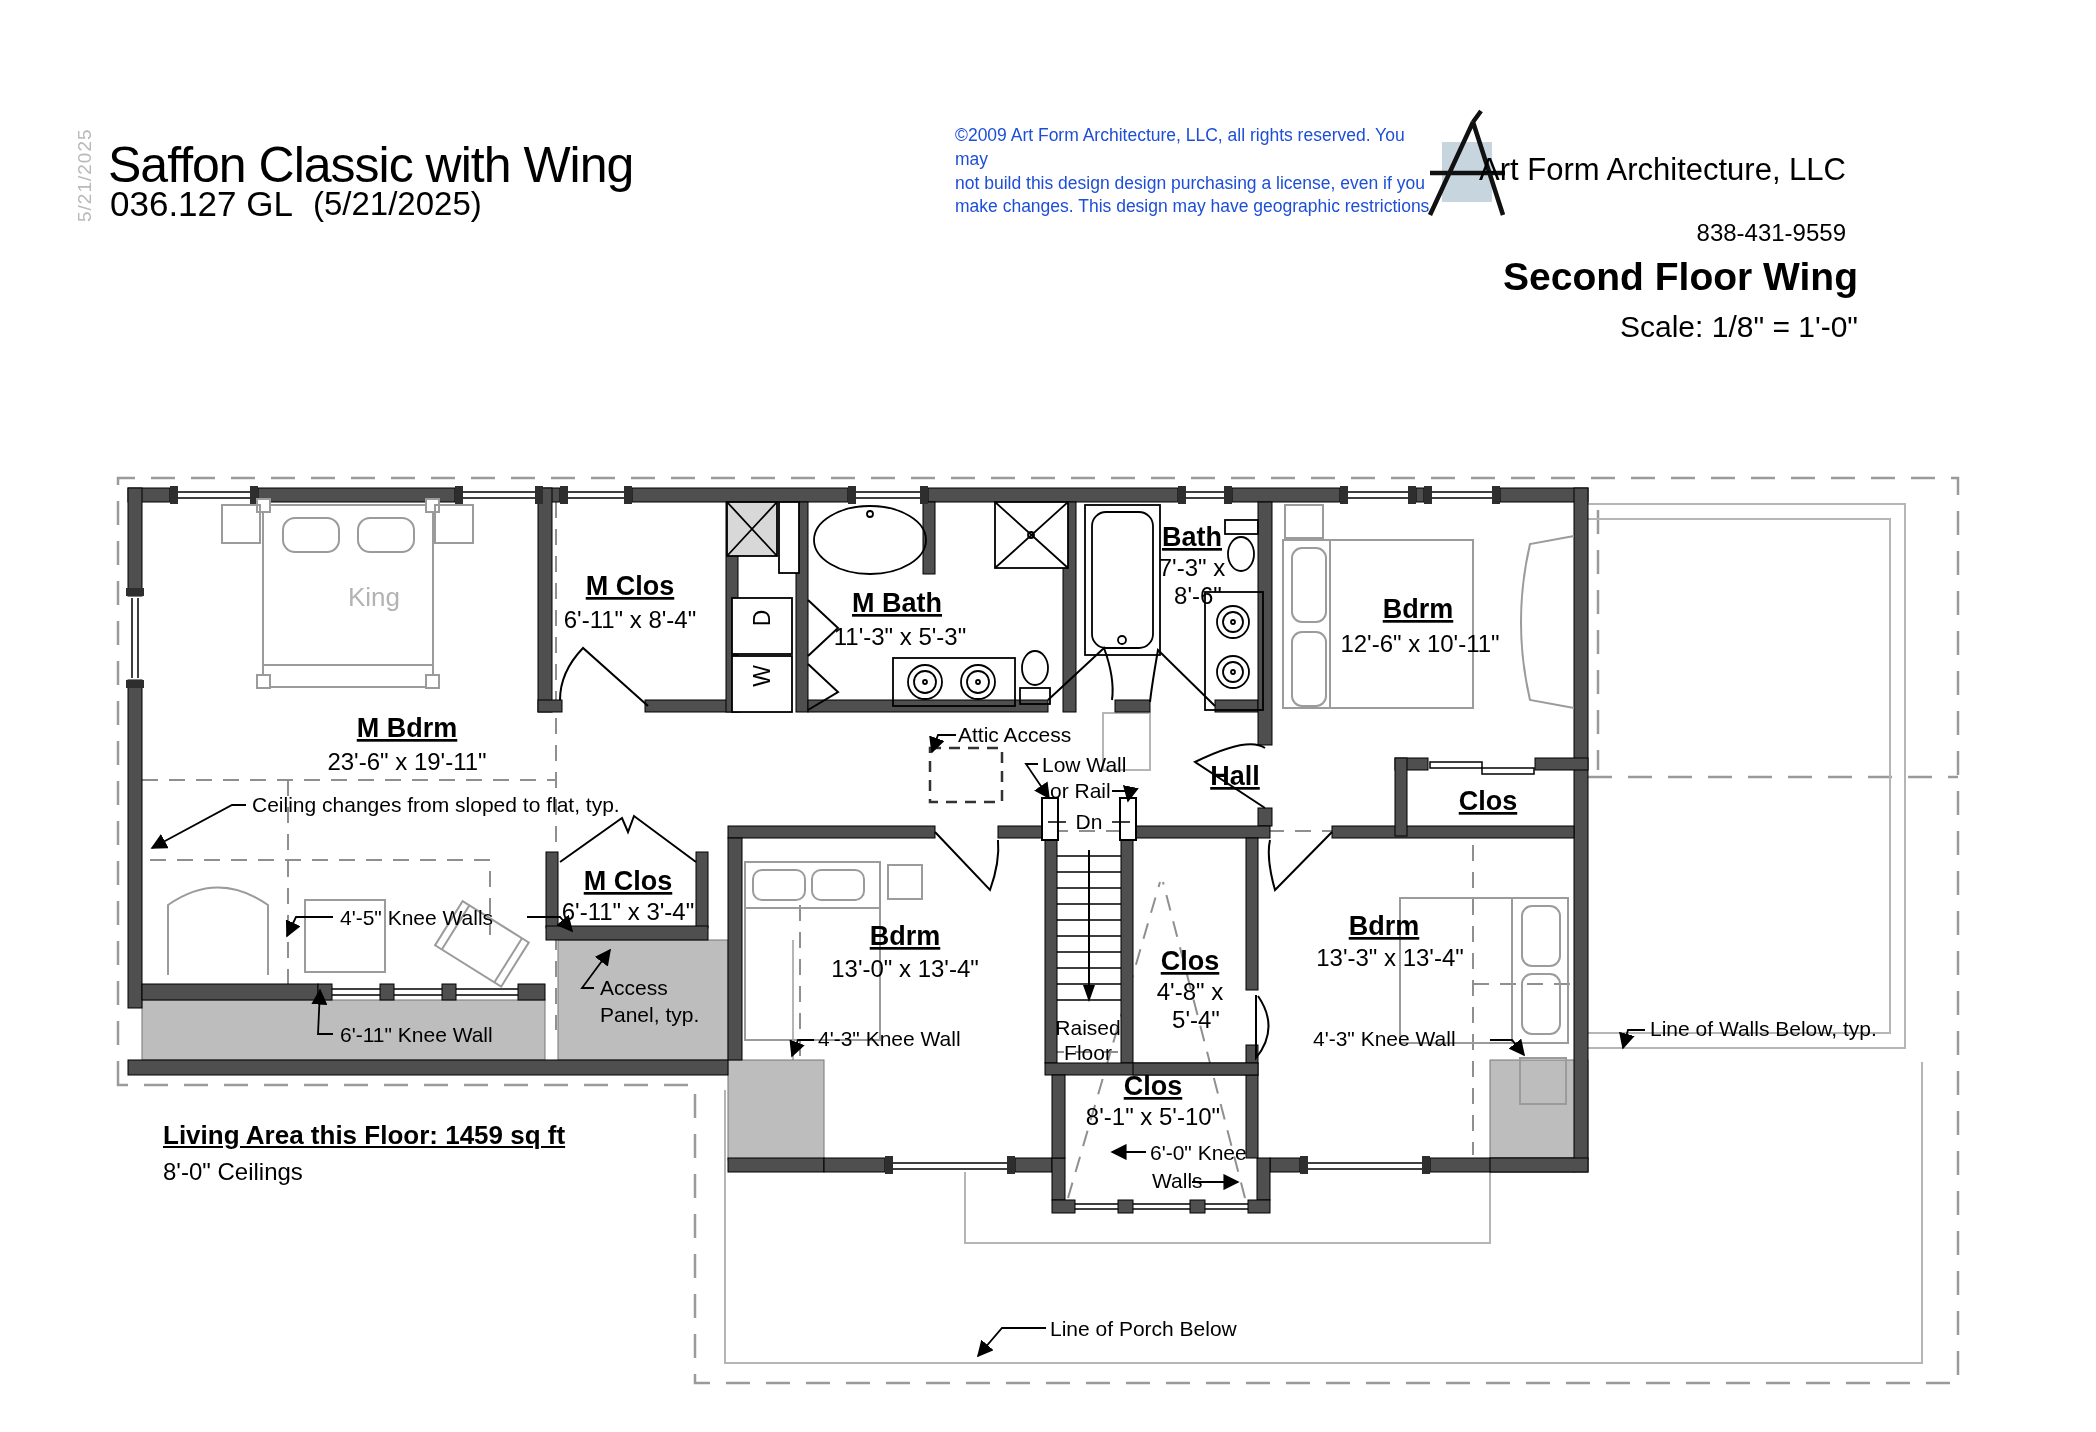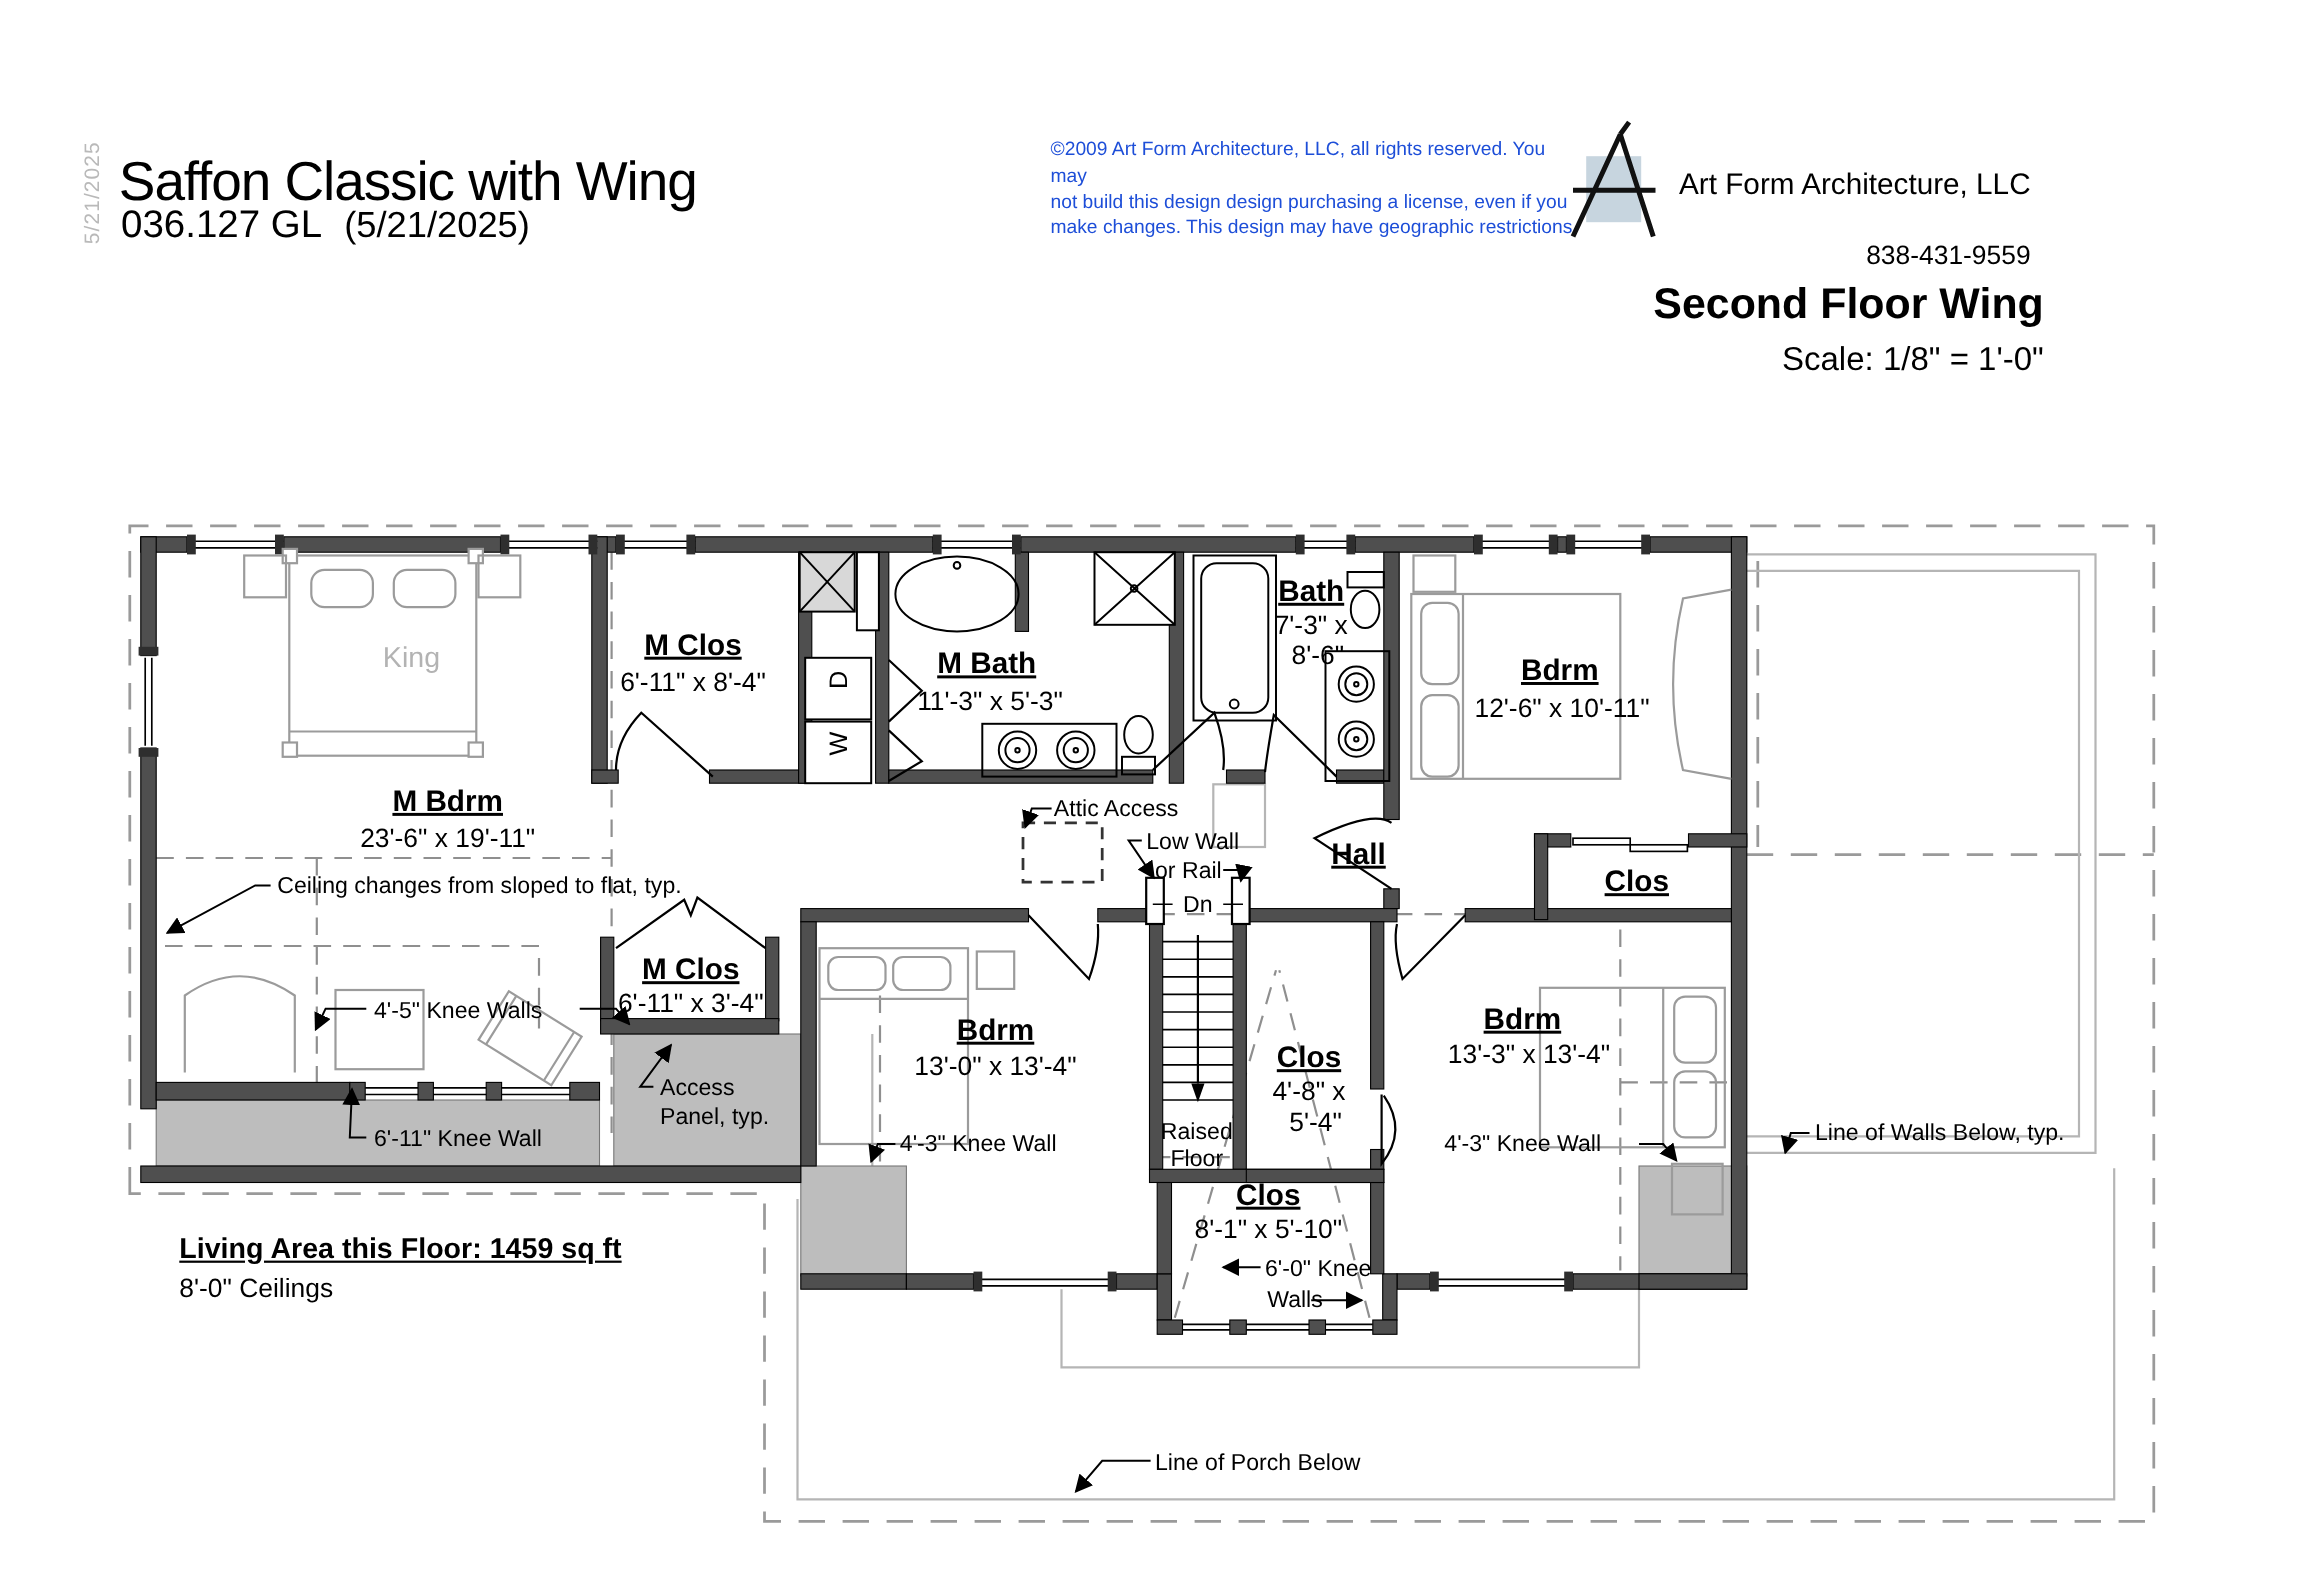--- a/index.html
+++ b/index.html
@@ -6,21 +6,21 @@
   .page{position:relative;width:2096px;height:1432px;background:#fff;overflow:hidden;
         font-family:"Liberation Sans",sans-serif;color:#000;}
   .abs{position:absolute;}
   .side-date{left:74px;top:222px;transform:rotate(-90deg);transform-origin:left top;
              color:#b9b9b9;font-size:19px;letter-spacing:1px;}
   .title{left:108px;top:112px;font-size:50px;font-weight:400;letter-spacing:-1px;margin-top:24px;}
   .subrow{left:110px;top:184px;display:flex;align-items:center;gap:20px;}
   .plan-no{font-size:35px;}
   .plan-date{font-size:33px;}
   .copyright{left:955px;top:124px;width:480px;font-size:17.5px;line-height:1.36;color:#1d4ed8;}
-  .company{top:152px;right:250px;font-size:27px;font-weight:400;}
+  .company{top:152px;right:250px;font-size:31px;font-weight:400;}
   .phone{top:219px;right:250px;font-size:24px;}
   .sheet-title{top:255px;right:238px;font-size:39px;font-weight:700;}
   .scale{top:310px;right:238px;font-size:30px;}
   .living{left:163px;top:1120px;font-size:26px;font-weight:700;text-decoration:underline;}
   .ceilings{left:163px;top:1158px;font-size:24px;}
   svg.plan{left:0;top:0;width:2096px;height:1432px;}
   svg text{font-family:"Liberation Sans",sans-serif;}
   .room{font-size:27px;font-weight:700;text-decoration:underline;}
   .dims{font-size:24px;}
   .ann{font-size:21px;}

